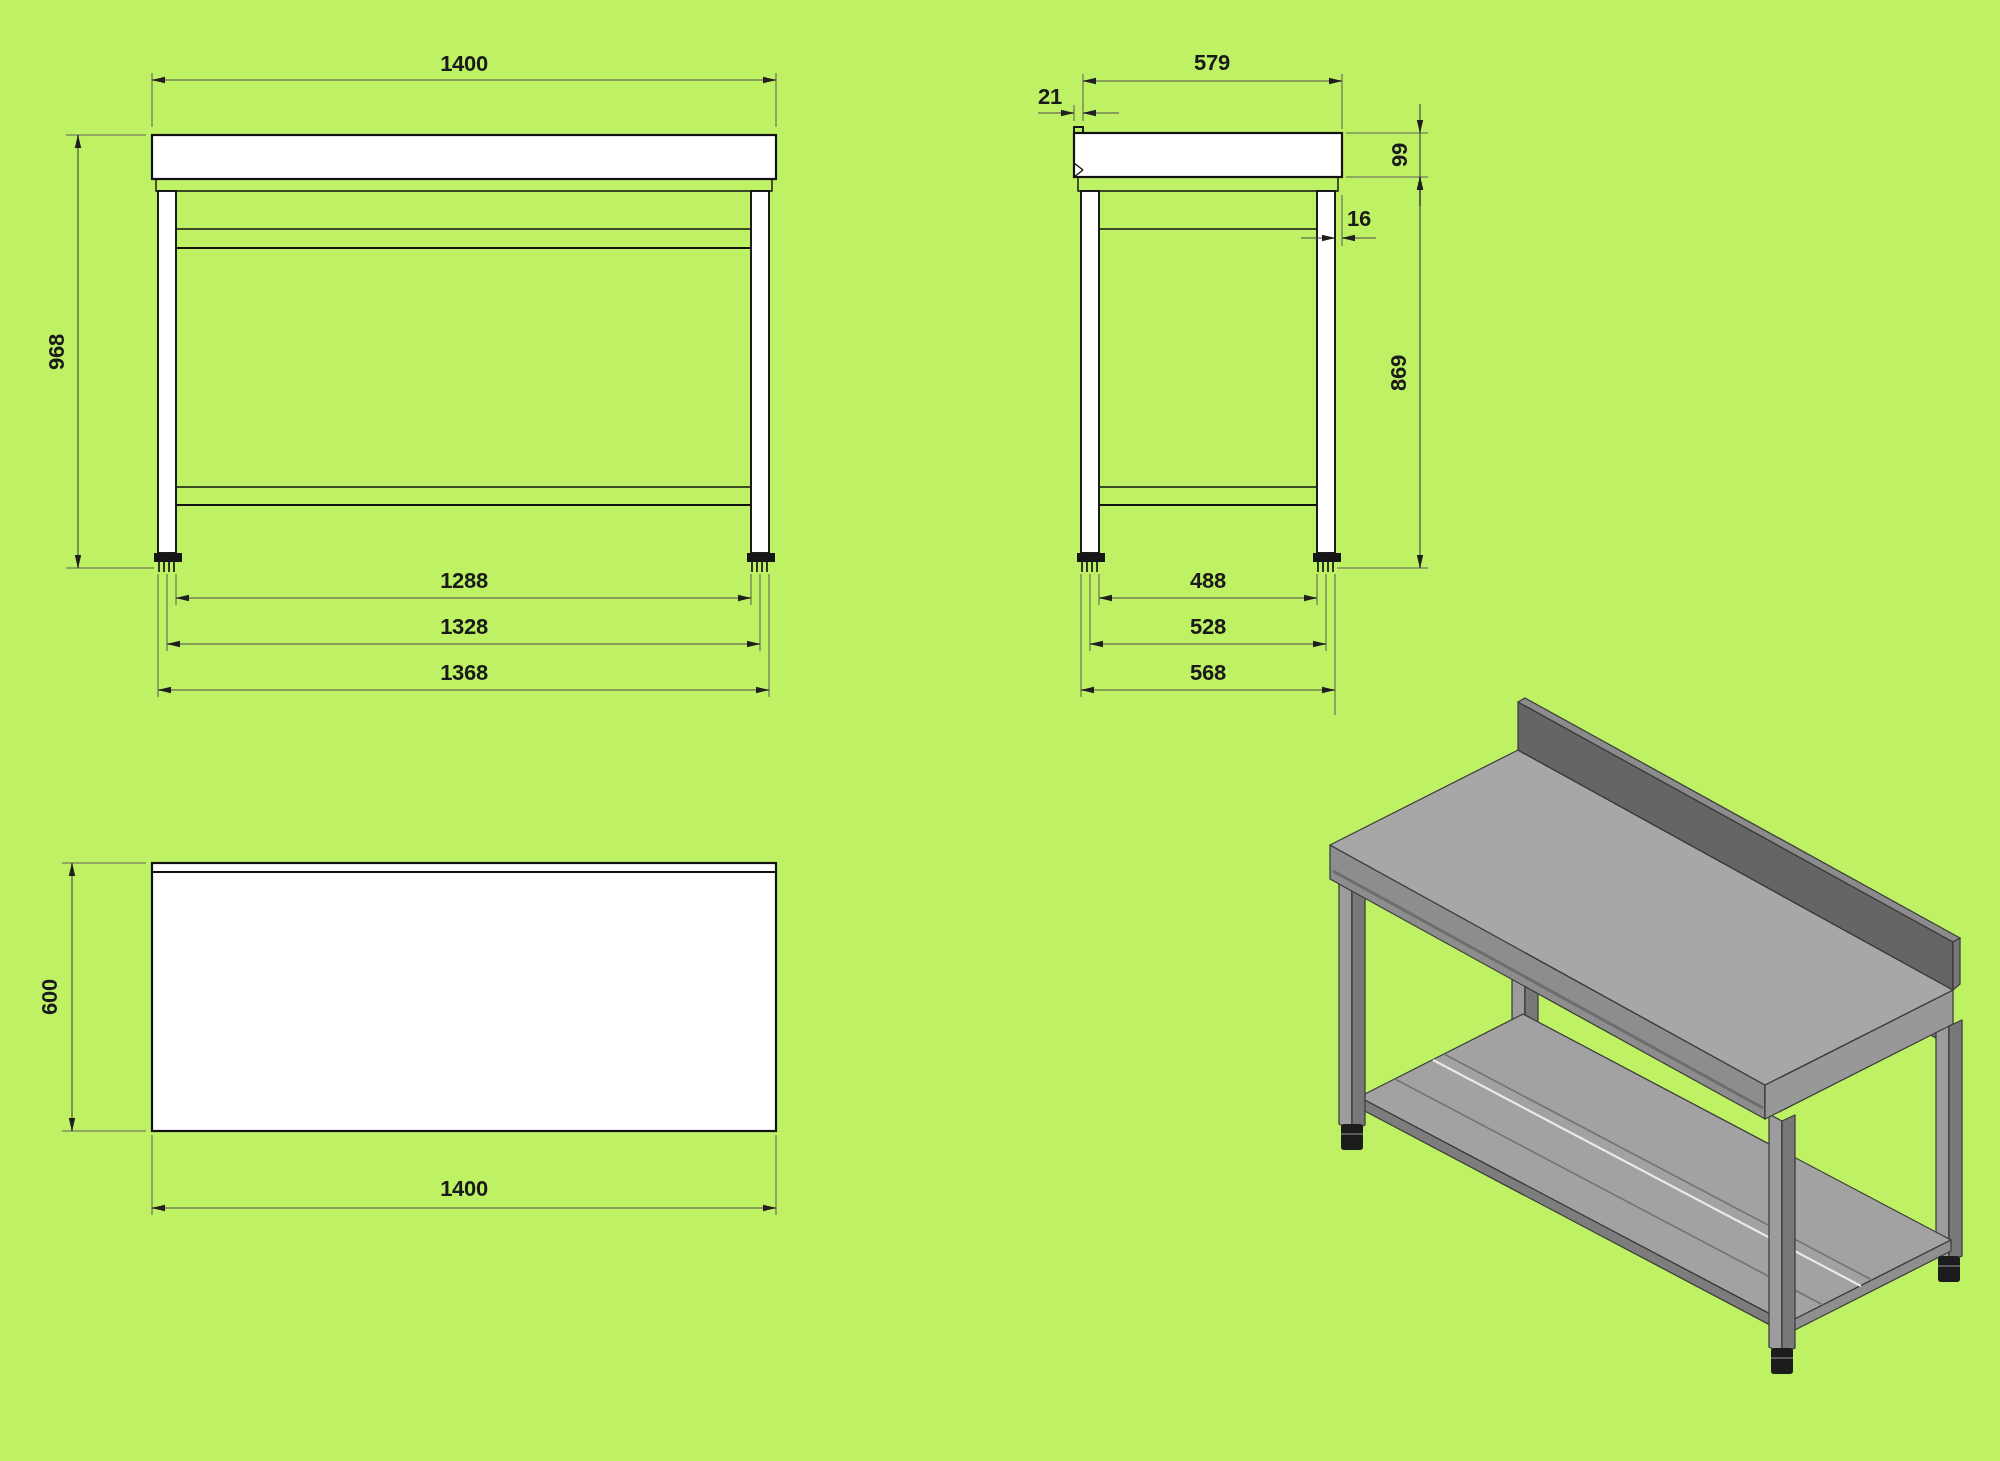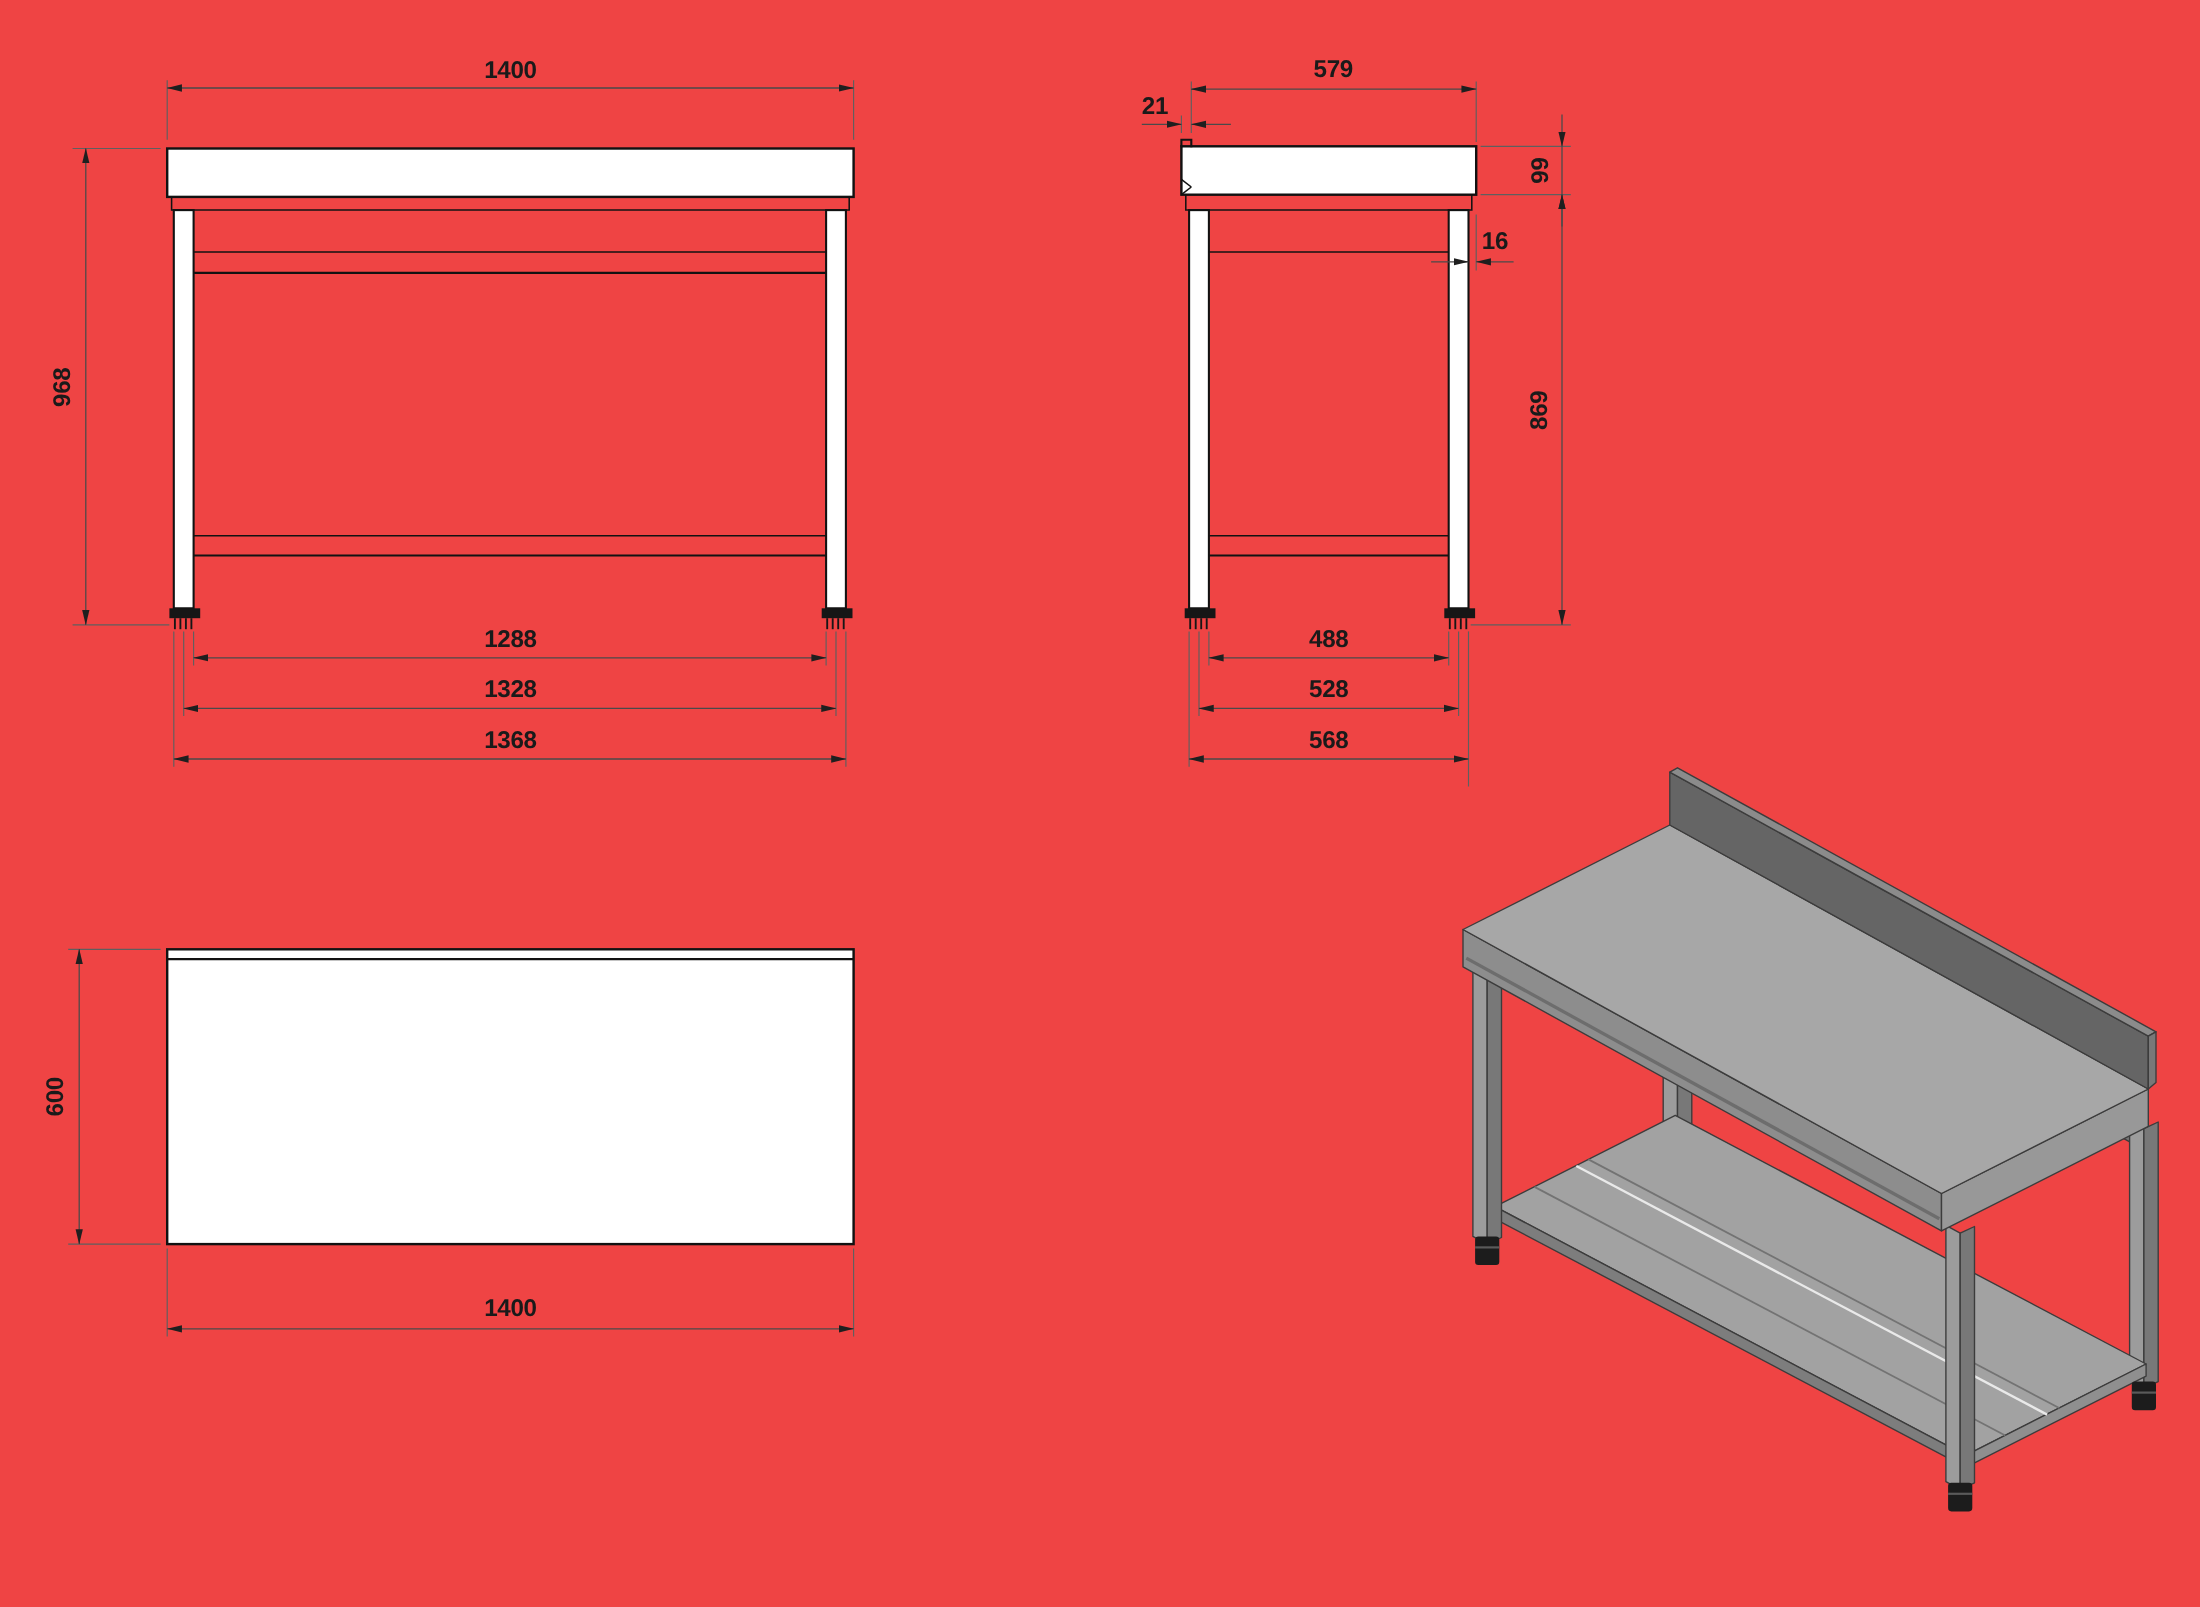--- a/index.html
+++ b/index.html
@@ -1,16 +1,16 @@
 <!DOCTYPE html>
 <html><head>
 <meta charset="utf-8">
 <style>
   html,body{margin:0;padding:0;background:#ffffff;}
-  .stage{width:2000px;height:1461px;position:relative;background:#ef4444;overflow:hidden;}
+  .stage{width:2000px;height:1461px;position:relative;background:#bef264;overflow:hidden;}
   svg{display:block;}
   .olf{fill:#fff;stroke:#121212;stroke-width:2.2;}
   .ol{stroke:#121212;stroke-width:2.2;fill:none;stroke-linecap:square;}
   .il{stroke:#121212;stroke-width:1.4;fill:none;}
   .il2{stroke:#121212;stroke-width:2;fill:none;}
   .dim{stroke:#4a4a4a;stroke-width:1.15;fill:none;}
   .ext{stroke:#5f5f5f;stroke-width:1.05;fill:none;}
   text.d{font:700 22px "Liberation Sans",sans-serif;fill:#1a1a1a;text-anchor:middle;letter-spacing:-0.3px;}
   .iso{stroke:#3c3c3c;stroke-width:1.25;stroke-linejoin:round;}
   .ft{fill:#161616;stroke:none;}

